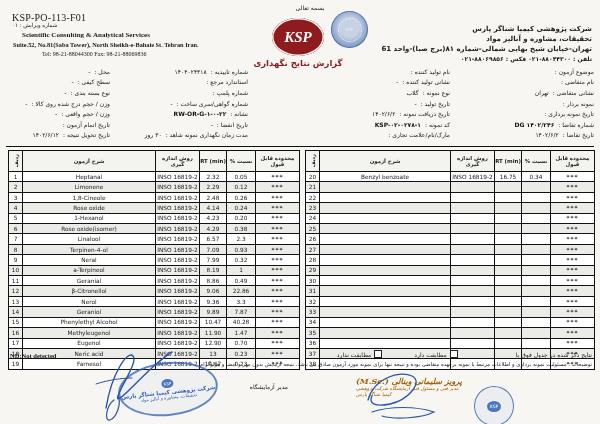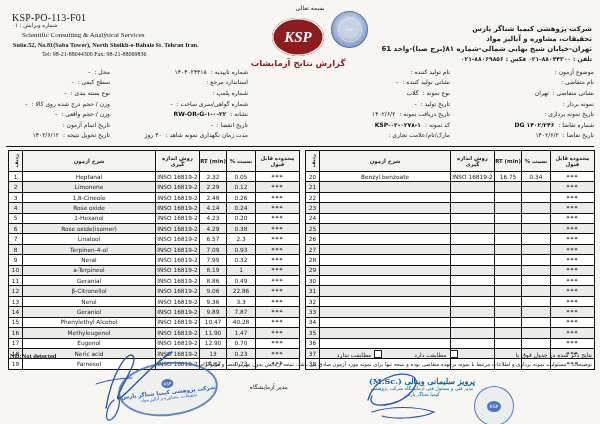--- a/index.html
+++ b/index.html
@@ -5,21 +5,21 @@
   html,body{margin:0;padding:0;}
   body{width:600px;height:424px;font-family:"DejaVu Sans",sans-serif;color:#1b1b1b;}
   #page{position:relative;width:600px;height:424px;background:#f7f6f2;overflow:hidden;}
   .abs{position:absolute;}
   .ser{font-family:"Liberation Serif","DejaVu Serif",serif;}
   .rtl{direction:rtl;unicode-bidi:embed;}
   .bold{font-weight:bold;}
   
   .doccode{font-size:10px;letter-spacing:.2px;text-align:right;}
   .edition{font-size:5.5px;}
-  .en1{font-size:7px;font-weight:normal;}
+  .en1{font-size:7px;font-weight:bold;}
   .en2{font-size:6.3px;font-weight:bold;}
   .en3{font-size:6px;}
   .falines{font-size:7px;font-weight:bold;text-align:right;line-height:9.8px;}
   .faphone{font-size:6px;font-weight:bold;}
   .bism{font-size:6px;text-align:center;}
   .logo{width:52px;height:38px;background:#8e1b1e;border-radius:50%;box-shadow:inset 0 0 0 1.5px #f7f6f2, inset 0 0 0 3px #8e1b1e;display:flex;align-items:center;justify-content:center;}
   .logo span{color:#fff;font-family:"Liberation Serif",serif;font-weight:bold;font-size:15px;font-style:italic;letter-spacing:0;}
   .reptitle{font-size:8.5px;font-weight:bold;color:#8e1b1e;text-align:center;}
   .stamp-top{width:37px;height:37px;border-radius:50%;background:radial-gradient(circle at 50% 45%, rgba(72,116,190,.28) 35%, rgba(49,92,168,.62) 72%, rgba(49,92,168,.35) 100%);box-shadow:inset 0 0 0 1px rgba(42,82,155,.55);display:flex;align-items:center;justify-content:center;}
   .stamp-top .inner{width:22px;height:22px;border-radius:50%;border:1px dotted rgba(255,255,255,.8);color:#e9eef9;font-size:4px;display:flex;align-items:center;justify-content:center;}
@@ -43,21 +43,21 @@
   .c-range{font-weight:bold;letter-spacing:1px;}
   .vert{writing-mode:vertical-rl;transform:rotate(180deg);font-size:5px;}
   
   .ndnote{font-size:6.5px;font-weight:bold;}
   .results-row{display:flex;direction:rtl;align-items:center;font-size:6px;gap:6px;}
   .chk{width:6px;height:6px;border:1px solid #222;background:#fff;display:inline-block;margin-left:3px;flex:0 0 auto;}
   .chklbl{display:flex;align-items:center;}
   .gap1{width:46px;} .gap2{width:20px;}
   .notes{font-size:5.3px;white-space:nowrap;direction:rtl;text-align:right;}
   .labdir{font-size:6px;direction:rtl;}
-  .signer{direction:rtl;text-align:center;color:#0369a1;}
+  .signer{direction:rtl;text-align:left;color:#a16207;font-style:italic;}
   .signer .nm{font-size:8px;font-weight:bold;font-family:"DejaVu Serif",serif;}
   .signer .t1,.signer .t2{font-size:4.8px;line-height:6px;}
   .stamp-oval{width:96px;height:50px;border:2px solid rgba(47,98,181,.75);border-radius:50%;transform:rotate(-6deg);color:#2f62b5;display:flex;flex-direction:column;align-items:center;justify-content:center;background:rgba(47,98,181,.04);}
   .stamp-oval .s1{font-size:5.5px;font-weight:bold;direction:rtl;}
   .stamp-oval .s2{font-size:4.5px;direction:rtl;}
   .mini-logo{width:12px;height:9px;background:rgba(47,98,181,.85);border-radius:50%;color:#fff;font-size:4px;display:flex;align-items:center;justify-content:center;margin-bottom:1px;}
   .stamp-round{width:38px;height:38px;border:1.6px solid rgba(47,98,181,.8);border-radius:50%;display:flex;align-items:center;justify-content:center;color:#2f62b5;background:rgba(47,98,181,.06);}
   .stamp-round .mini{width:14px;height:11px;background:rgba(47,98,181,.85);border-radius:50%;color:#fff;font-size:4.5px;display:flex;align-items:center;justify-content:center;}
   svg.sig{overflow:visible;}
 </style>
@@ -69,21 +69,21 @@
   <div class="abs ser doccode" style="left:12px;top:12px;">KSP-PO-113-F01</div>
   <div class="abs edition rtl" style="left:12px;top:22px;">شماره ویرایش : ۰۱</div>
   <div class="abs ser en1" style="left:22px;top:31px;">Scientific Consulting &amp; Analytical Services</div>
   <div class="abs ser en2" style="left:13px;top:41px;">Suite.52, No.81(Saba Tower), North Sheikh-e-Bahaie St. Tehran Iran.</div>
   <div class="abs ser en3" style="left:42px;top:51px;">Tel: 98-21-88044300  Fax: 98-21-88069836</div>
 
   <div class="abs bism rtl" style="left:280px;top:4px;width:60px;">بسمه تعالی</div>
   <div class="abs logo" style="left:272px;top:18px;">
       <span>KSP</span>
     </div>
-  <div class="abs reptitle rtl" style="left:244px;top:58px;width:108px;">گزارش نتایج آزمایشات</div>
+  <div class="abs reptitle rtl" style="left:244px;top:58px;width:108px;">گزارش نتایج نگهداری</div>
   <div class="abs stamp-top" style="left:331px;top:11px;">
     <div class="inner">KSP</div>
   </div>
 
   <div class="abs falines rtl" style="right:8px;top:25px;width:230px;">
     <div>شرکت پژوهشی کیمیا شناگر پارس</div>
     <div>تحقیقات، مشاوره و آنالیز مواد</div>
     <div>تهران-خیابان شیخ بهایی شمالی-شماره ۸۱(برج صبا)-واحد 61</div>
     <div class="faphone">تلفن : ۸۸۰۴۴۳۰۰-۰۲۱    فکس : ۸۸۰۶۹۸۵۶-۰۲۱</div>
   </div>

